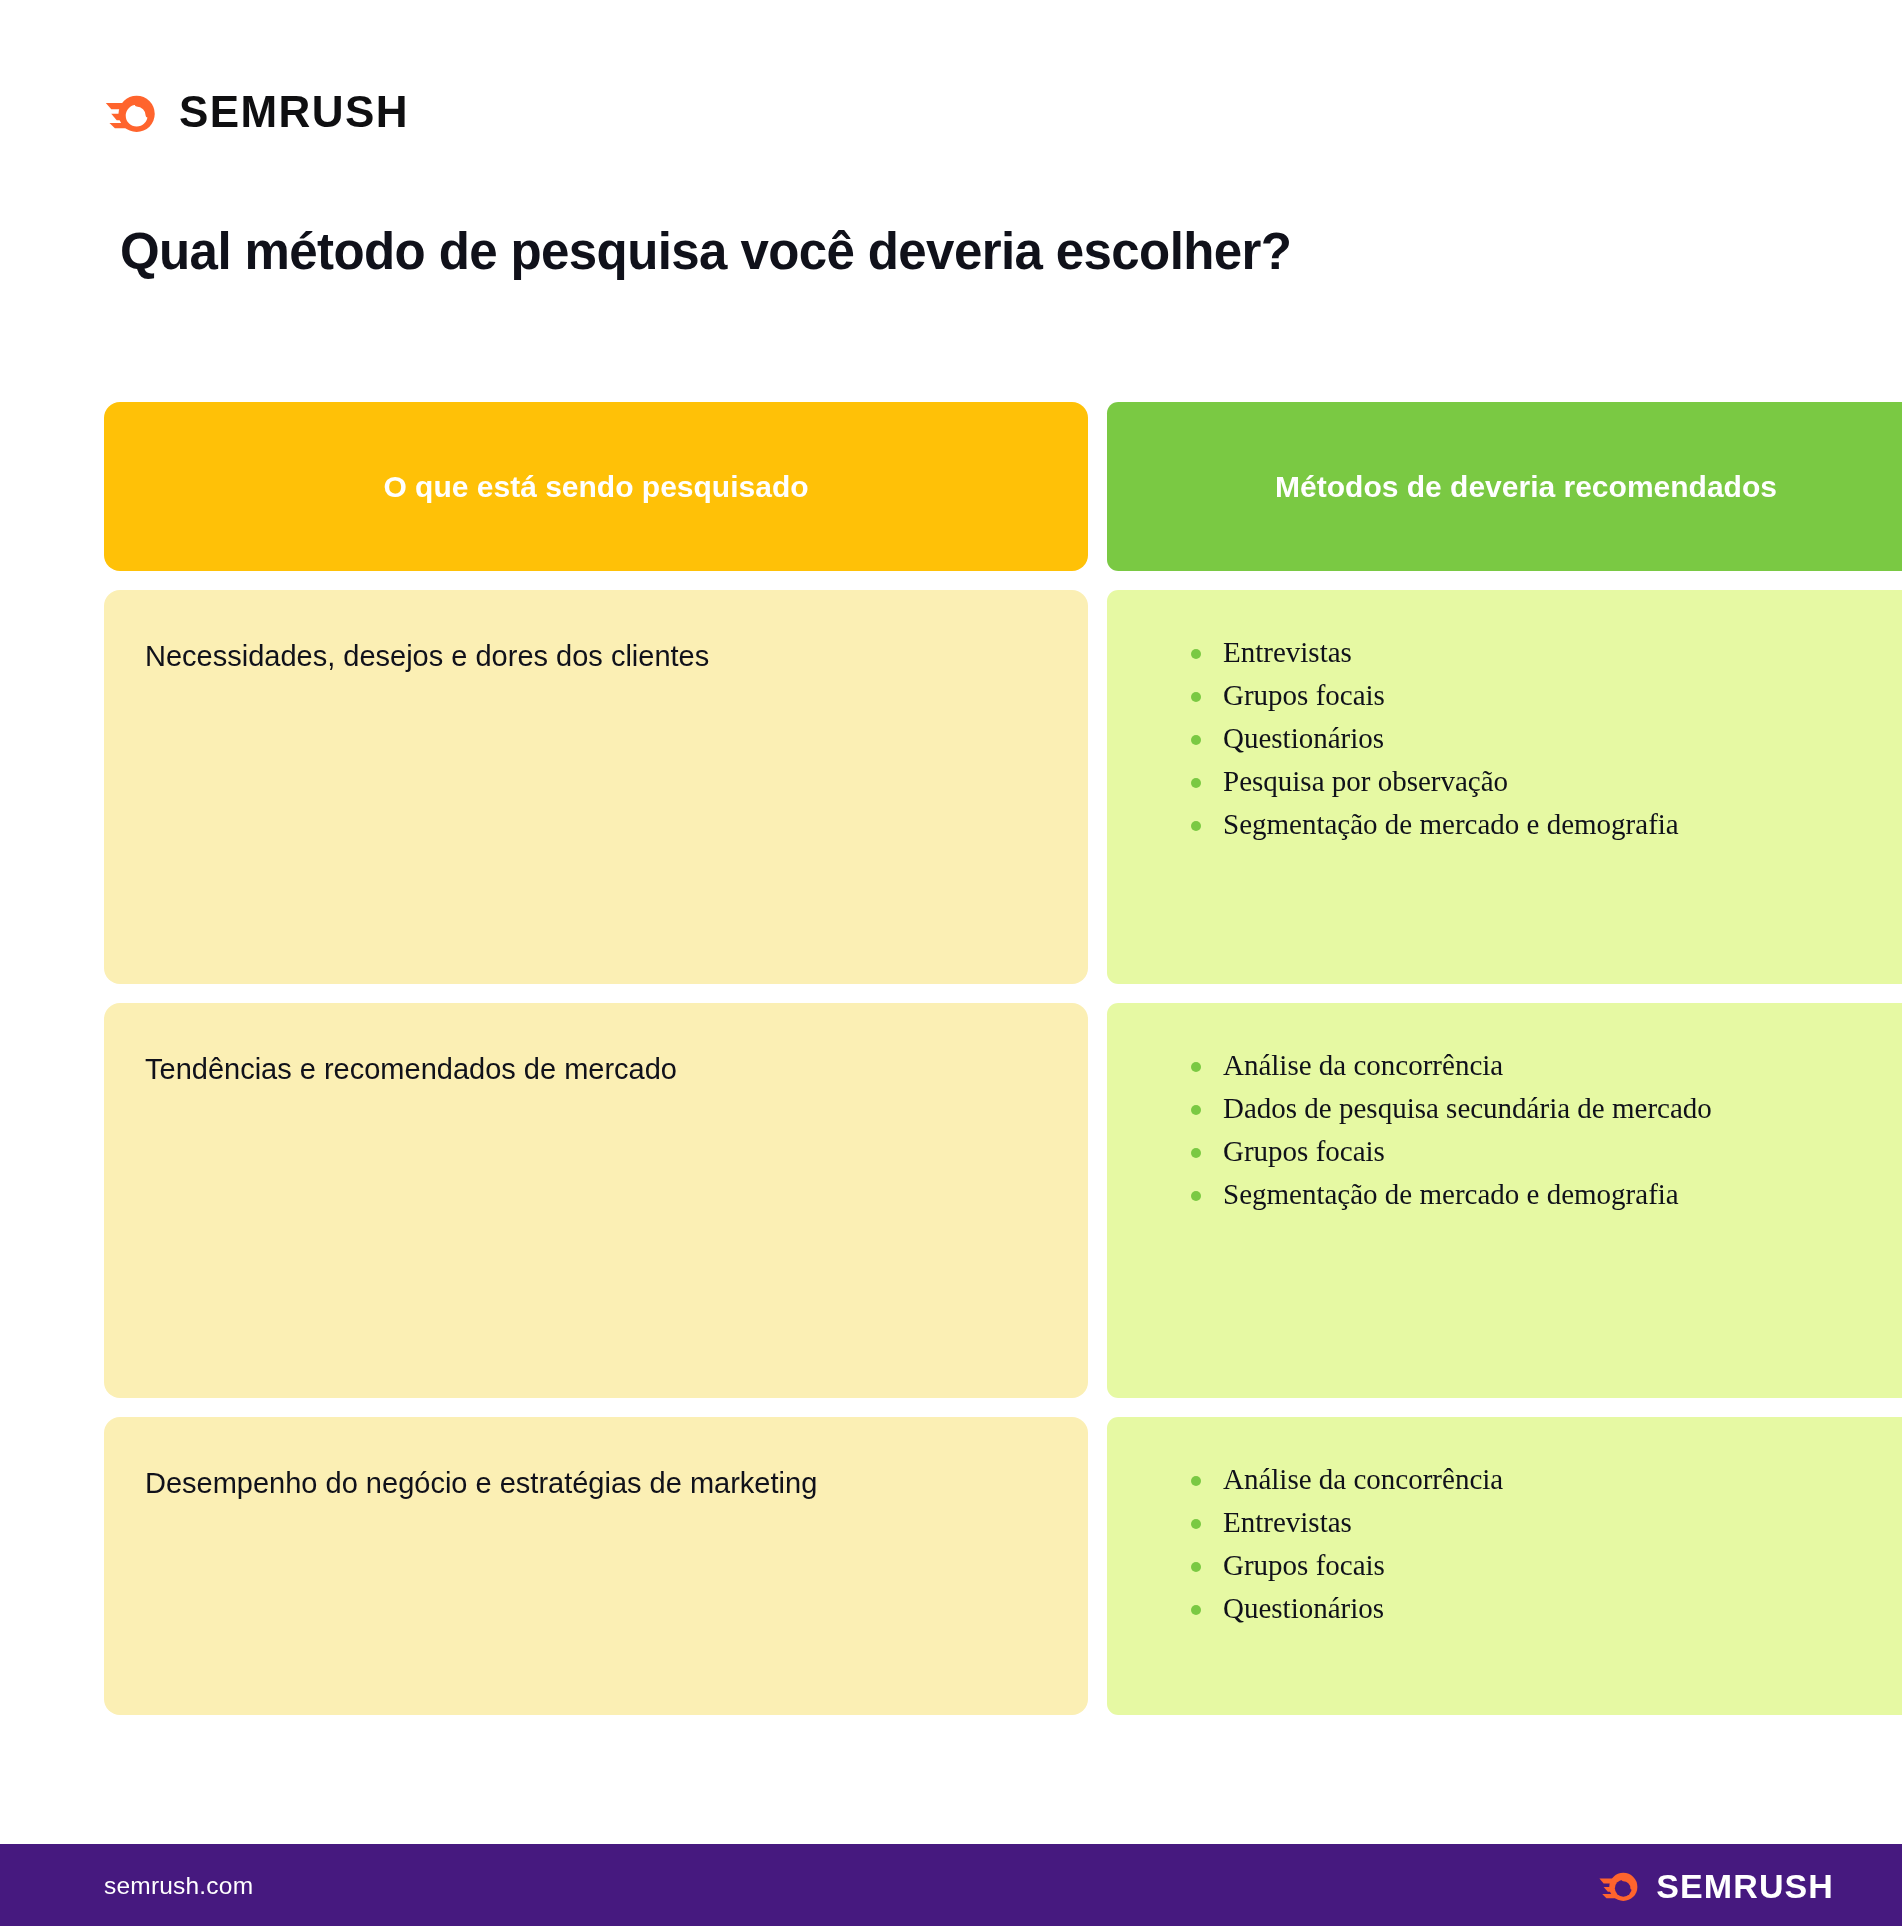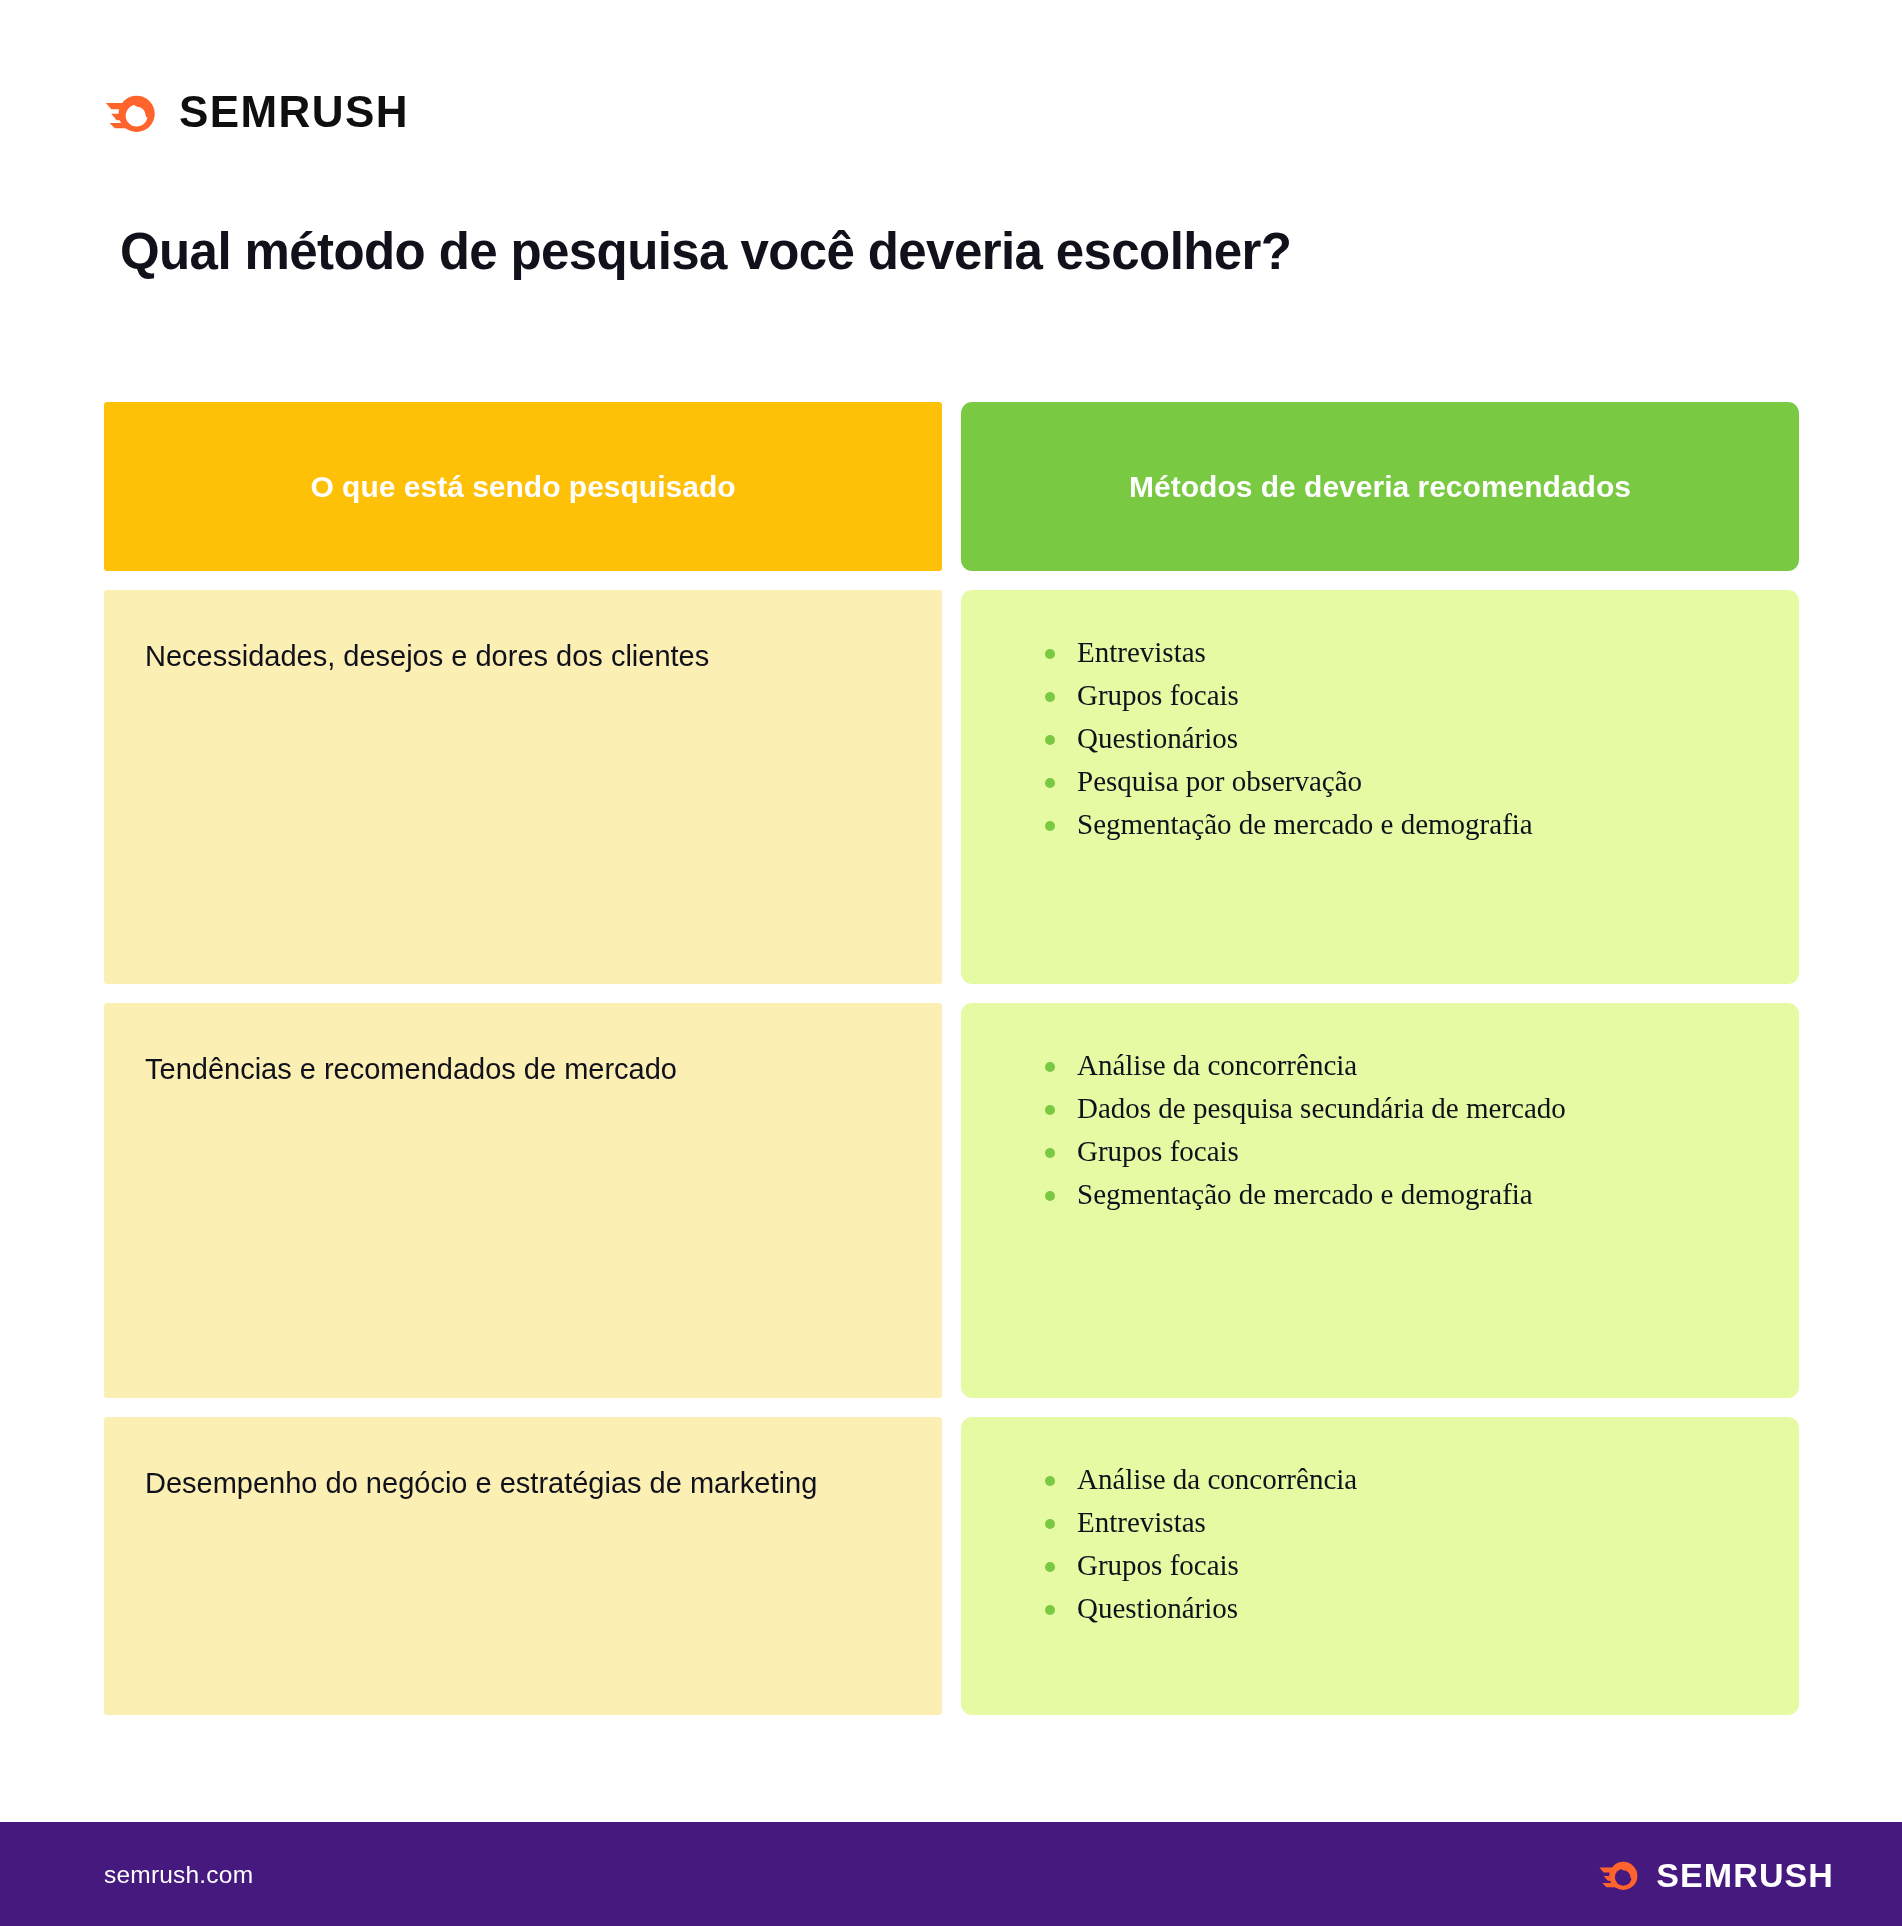--- a/index.html
+++ b/index.html
@@ -57,21 +57,21 @@
     top: 402px;
     width: 1695px;
   }
   .trow {
     display: flex;
     gap: 19px;
     margin-bottom: 19px;
   }
   .trow:last-child { margin-bottom: 7px; }
 
-  .cell-left  { width: 838px; flex: none; border-radius: 3px; }
+  .cell-left  { width: 984px; flex: none; border-radius: 16px; }
   .cell-right { width: 838px; flex: none; border-radius: 11.3px; }
 
   
   .hdr {
     height: 169px;
     display: flex;
     align-items: center;
     justify-content: center;
     text-align: center;
     color: #ffffff;
@@ -121,21 +121,21 @@
     border-radius: 50%;
     background: #7AC943;
   }
 
   
   .footer {
     position: absolute;
     left: 0;
     bottom: 0;
     width: 1902px;
-    height: 105px;
+    height: 83px;
     background: #46197F;
     display: flex;
     align-items: center;
     justify-content: space-between;
     padding: 0 68px 0 104px;
   }
   .footer-url {
     color: #ffffff;
     font-size: 24.5px;
     letter-spacing: 0.2px;

